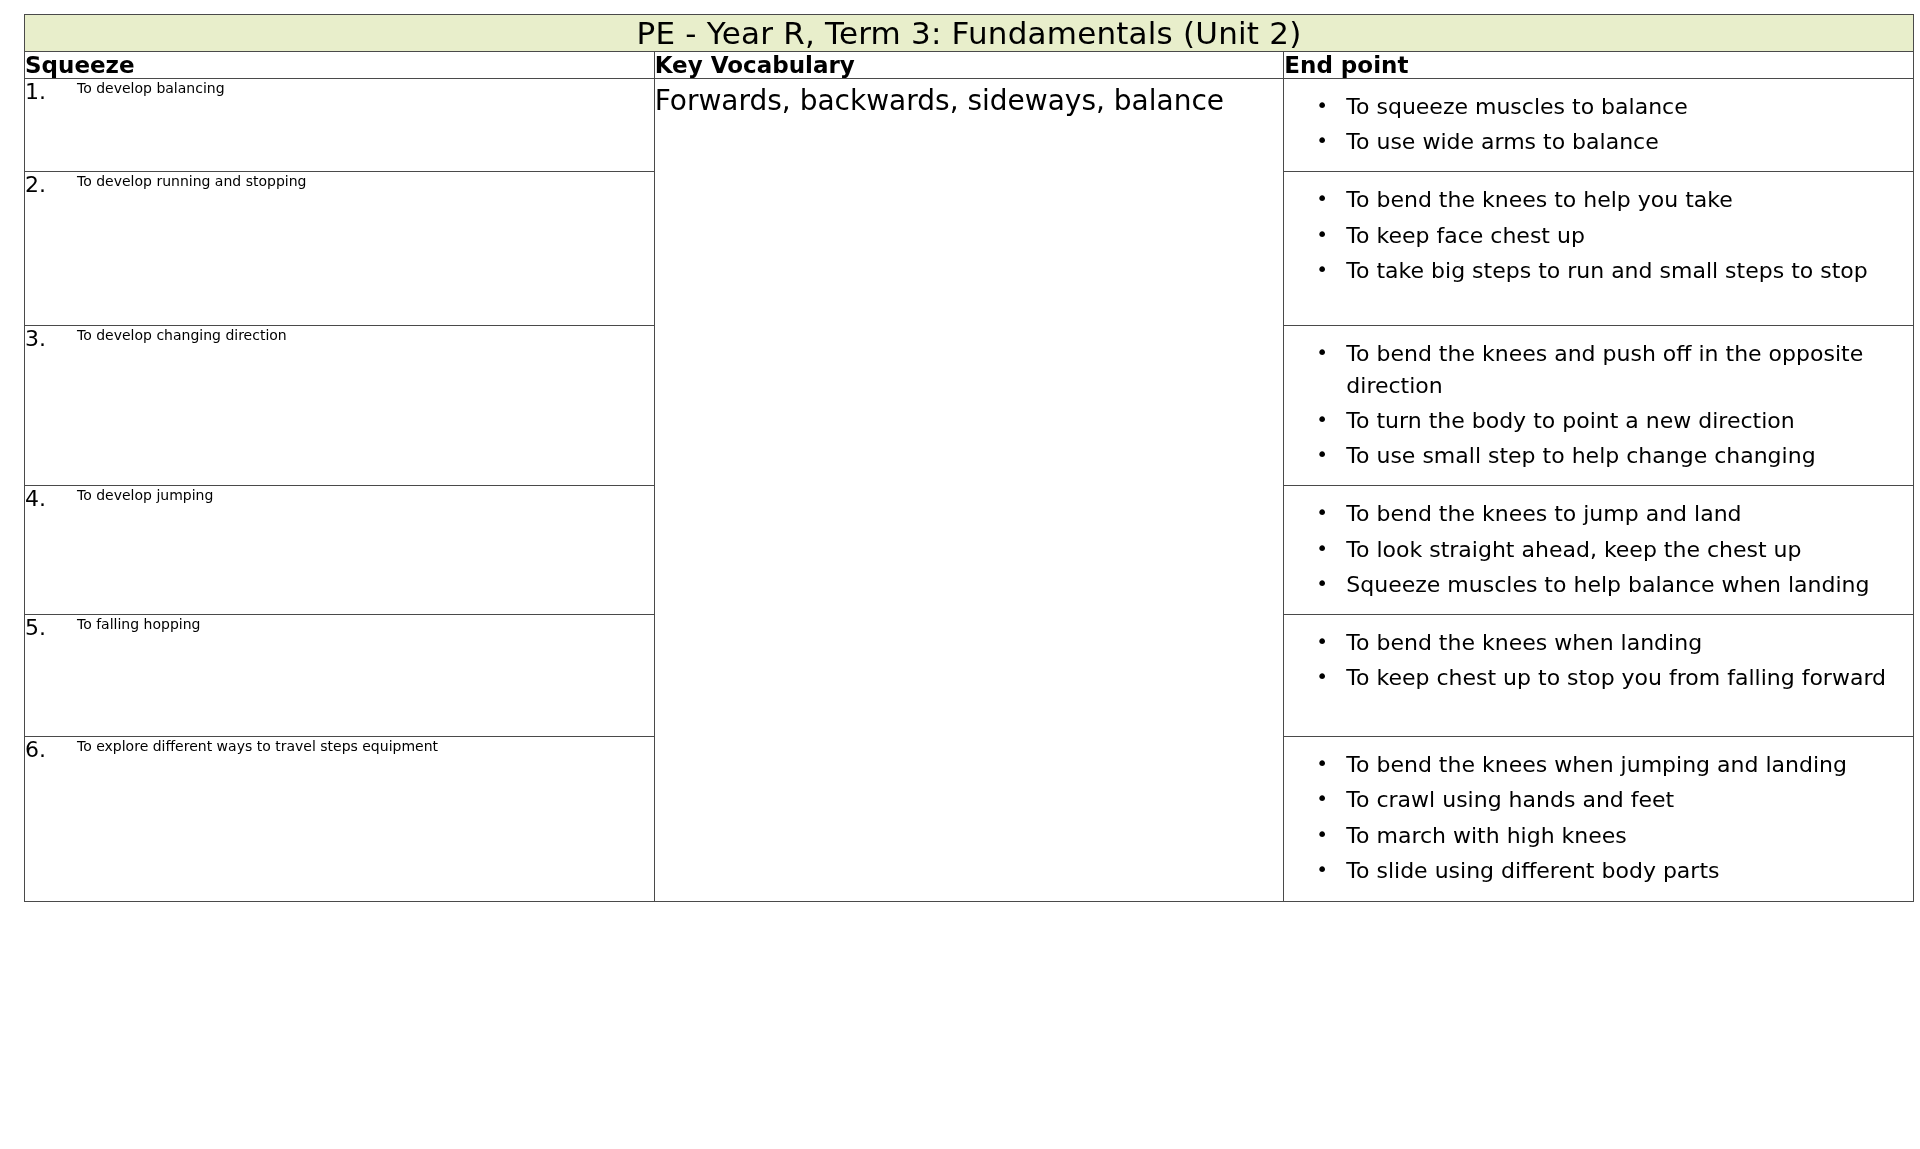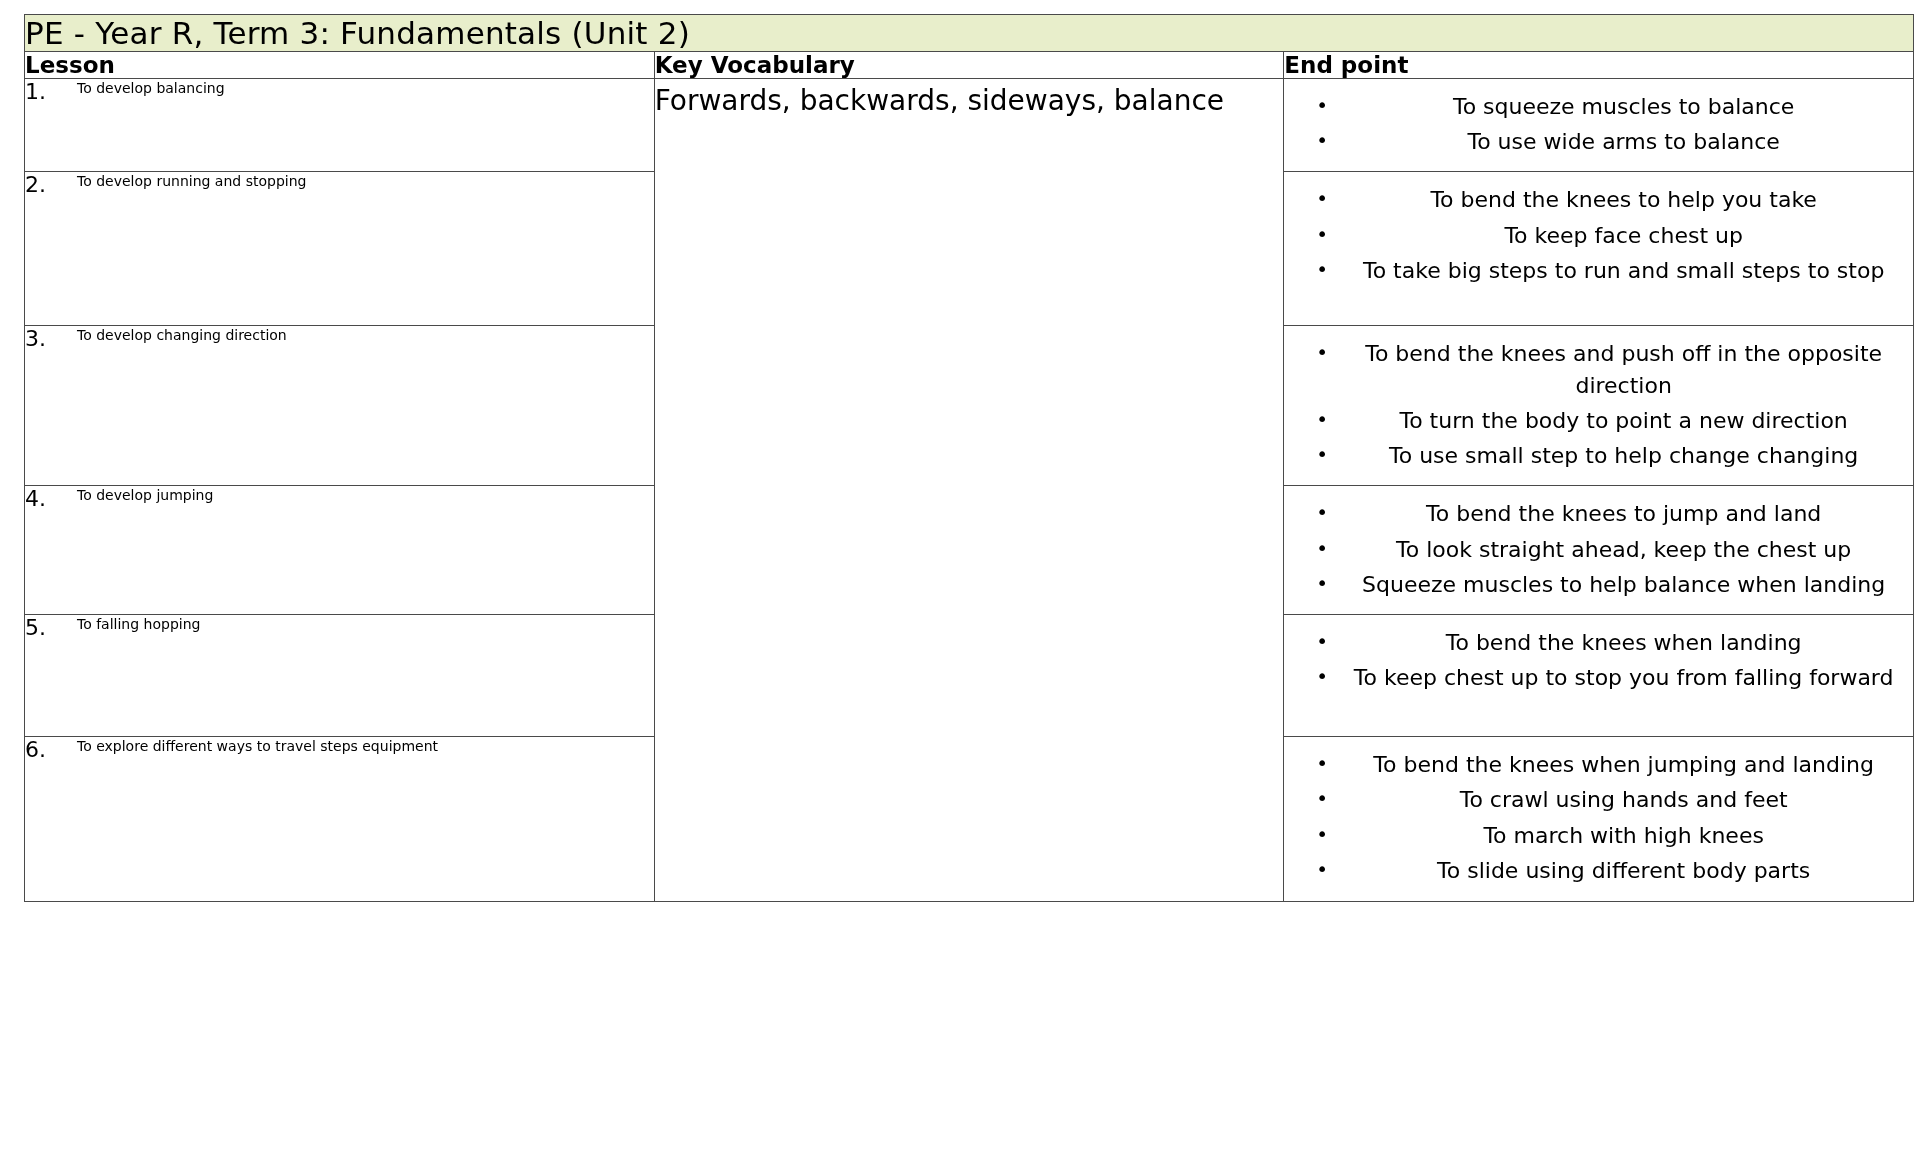--- a/index.html
+++ b/index.html
@@ -23,21 +23,21 @@
     width: 1890px;
     table-layout: fixed;
   }
   table.curriculum td, table.curriculum th {
     border: 1.5px solid #4a4a4a;
     vertical-align: top;
     padding: 0;
   }
   .title-cell {
     background: #e8eecb;
-    text-align: left;
+    text-align: center;
     font-size: 31px;
     font-weight: normal;
     padding: 10px 0 14px 0;
     letter-spacing: 0.2px;
   }
   .hdr {
     font-size: 23px;
     font-weight: bold;
     padding: 8px 12px 10px 12px;
     background: #ffffff;
@@ -73,21 +73,20 @@
   ul.endpoints {
     margin: 0;
     padding: 11px 12px 11px 62px;
     list-style: none;
     font-size: 22px;
   }
   ul.endpoints li {
     position: relative;
     line-height: 1.42;
     padding: 1px 0 3px 0;
-    text-align: center;
   }
   ul.endpoints li::before {
     content: "\2022";
     position: absolute;
     left: -30px;
     top: 0;
     font-size: 20px;
     line-height: 1.55;
   }
   .r1 { height: 88px; }
@@ -100,21 +99,21 @@
 </head>
 <body>
 
 <div class="page">
   <table class="curriculum">
     <tbody>
         <tr>
       <td class="title-cell" colspan="3">PE - Year R, Term 3: Fundamentals (Unit 2)</td>
     </tr>
     <tr>
-      <th class="hdr col-lesson">Lesson</th>
+      <th class="hdr col-lesson">Squeeze</th>
       <th class="hdr col-vocab">Key Vocabulary</th>
       <th class="hdr col-end">End point</th>
     </tr>
 
     <tr class="r1">
       <td class="lesson-cell">
         <div class="lesson-row">
           <span class="lesson-num">1.</span>
           <span class="lesson-text">To develop balancing</span>
         </div>

